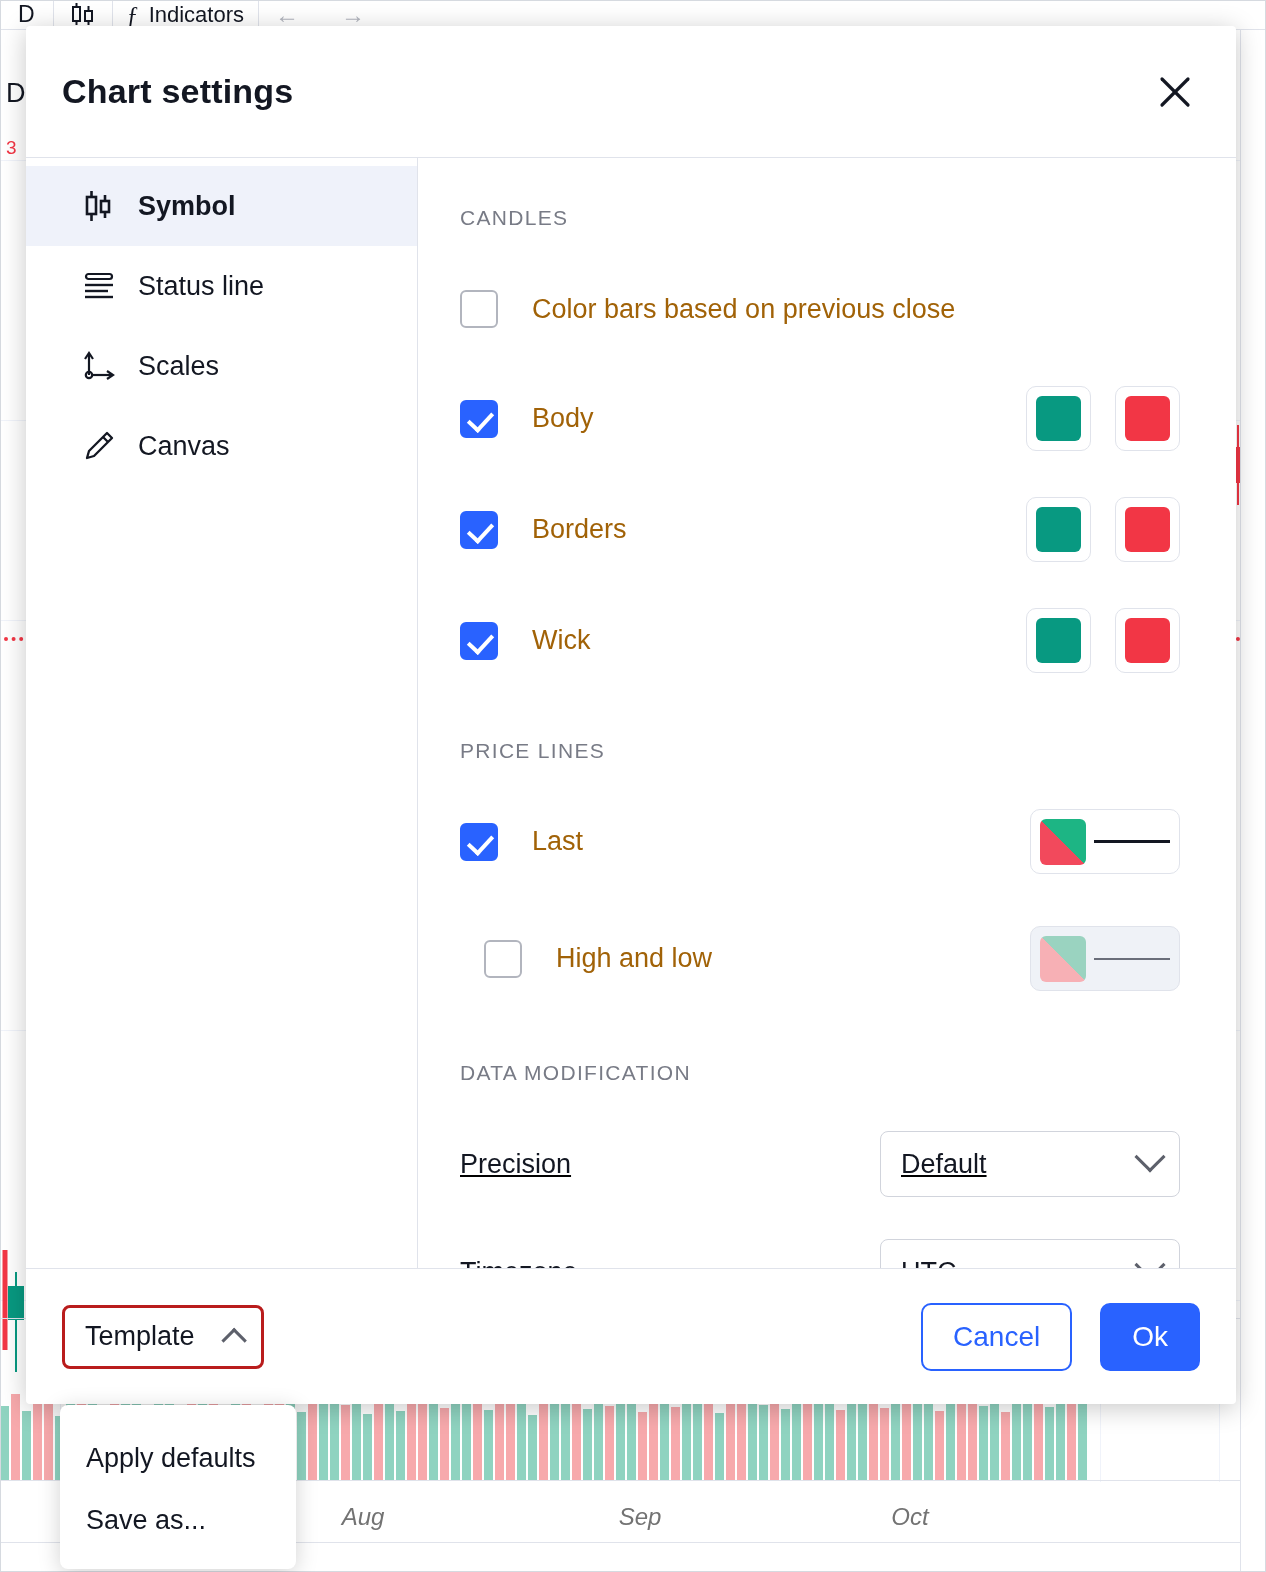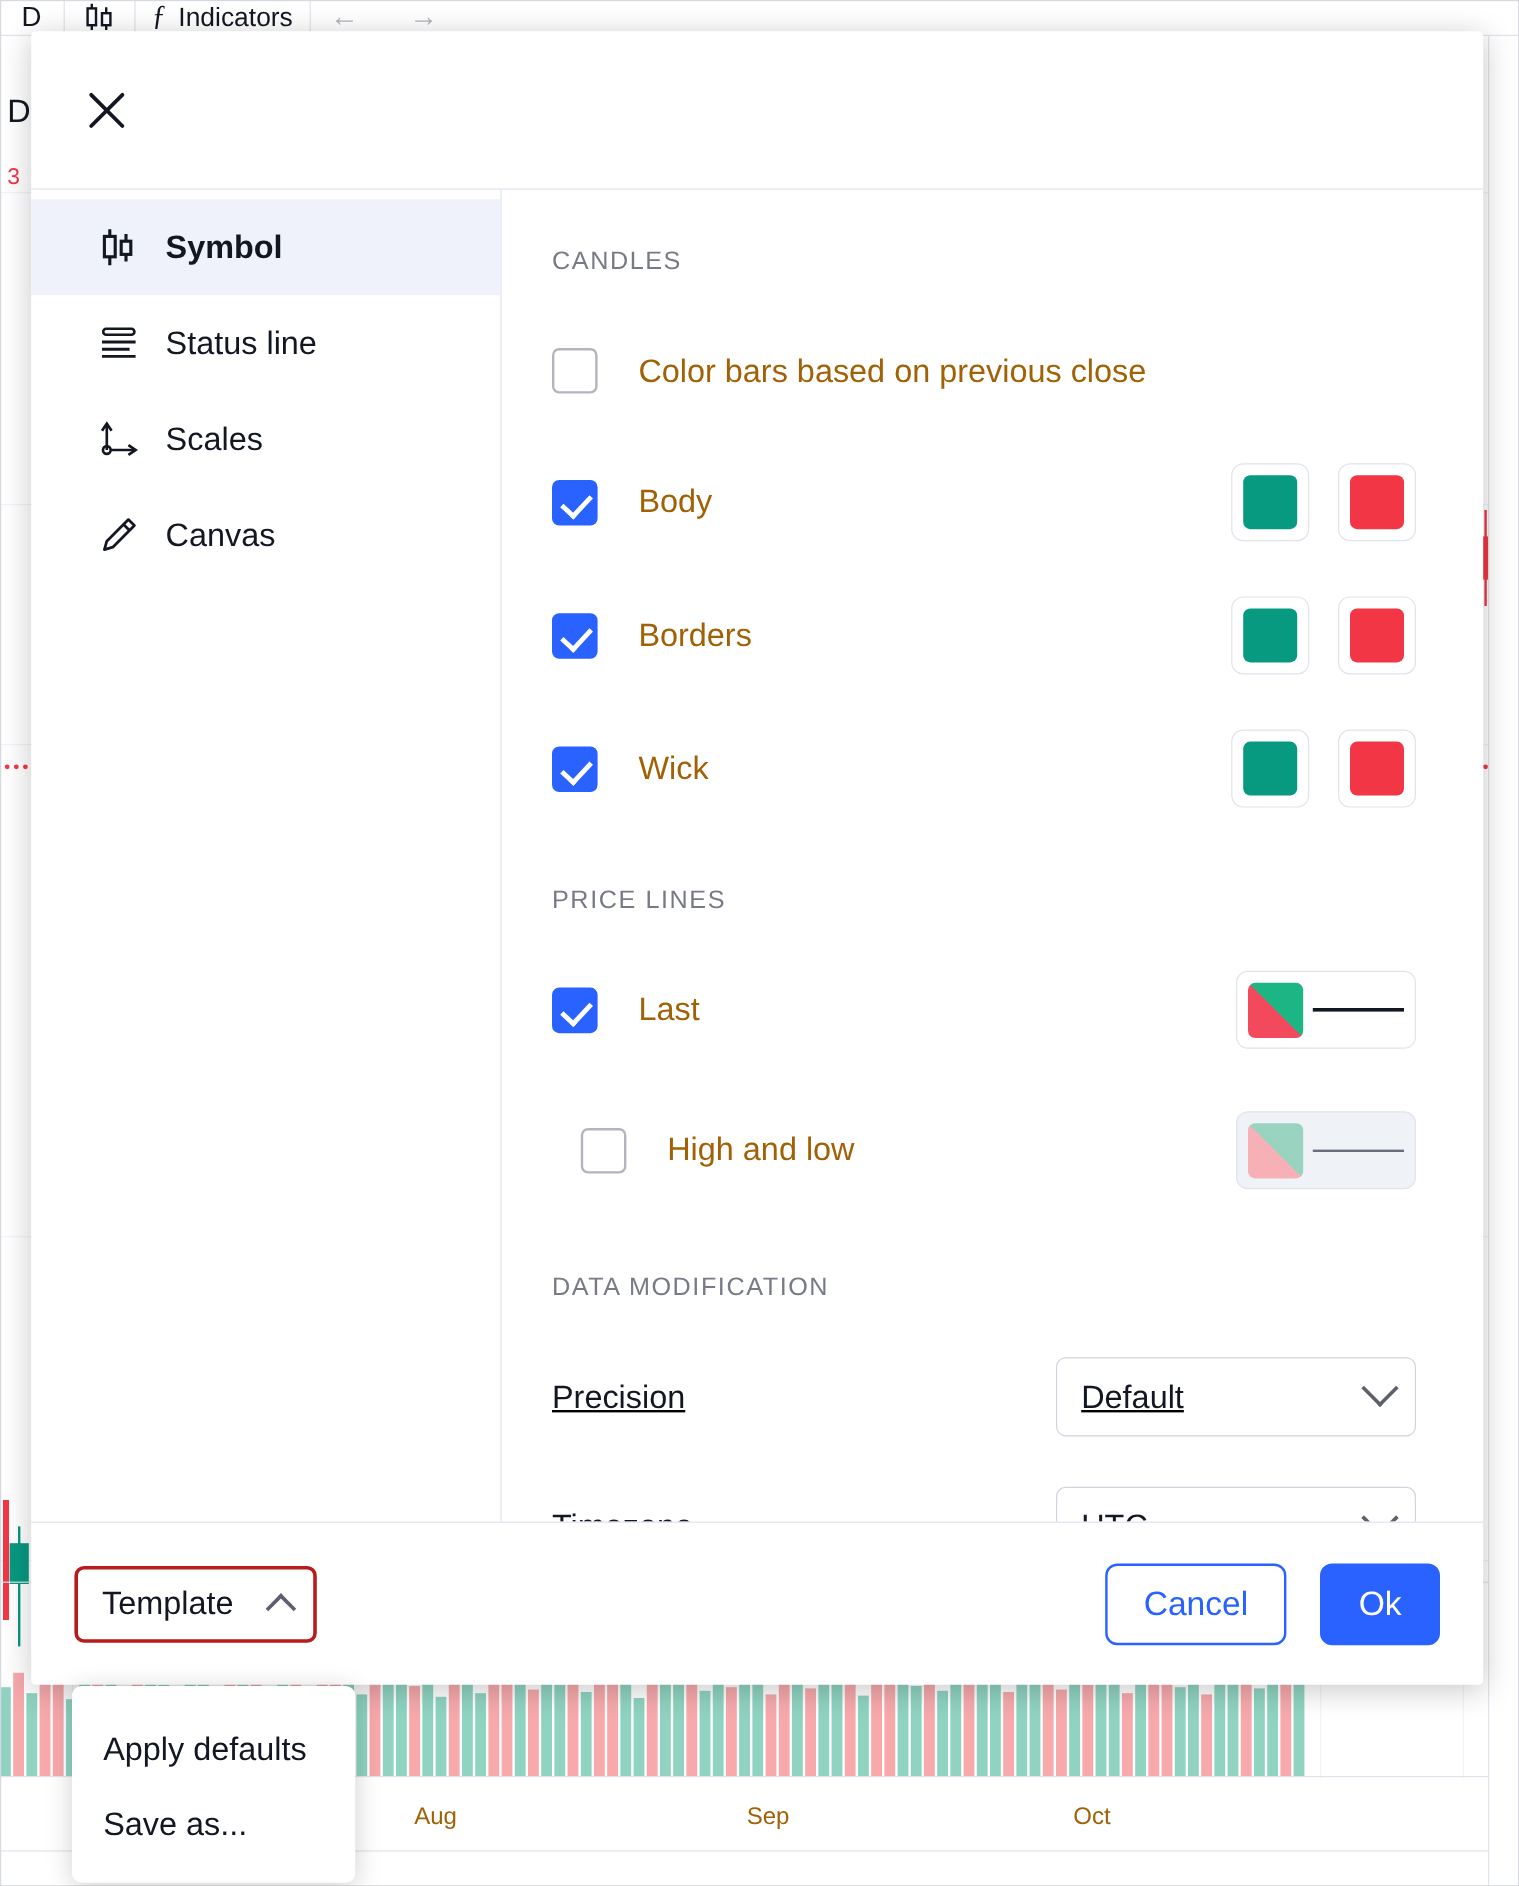--- a/index.html
+++ b/index.html
@@ -36,21 +36,21 @@
   .cdl .body { position:absolute; left:0; right:0; }
   .dotline { position:absolute; height:0; border-top:4px dotted #f23645; }
 
   .vol-strip { position:absolute; left:0; right:26px; bottom:92px; height:88px;
                display:flex; align-items:flex-end; gap:0; }
   .vol { width:9px; margin-right:2px; }
   .vol-up { background:#8fd3c0; }
   .vol-dn { background:#f7a9ac; }
   .time-axis { position:absolute; left:0; right:26px; bottom:30px; height:62px;
                border-top:1px solid #e0e3eb; }
-  .tick-label { position:absolute; top:22px; font-size:20px; color:#a16207; transform:translateX(-50%); }
+  .tick-label { position:absolute; top:22px; font-size:24px; color:#737373; transform:translateX(-50%);font-style:italic; }
   .bottom-bar { position:absolute; left:0; right:0; bottom:0; height:30px;
                 border-top:1px solid #e0e3eb; background:#fff; }
 
   
   .dialog {
     position:absolute; left:26px; top:26px; width:1210px; height:1378px;
     background:#ffffff; border-radius:4px;
     box-shadow: 0 4px 26px rgba(0,0,0,.22);
     display:flex; flex-direction:column; overflow:visible;
   }
@@ -298,20 +298,21 @@
         <div class="tick-label" style="left: 1147px; margin-top: 44px;">Nov</div>
       </div>
     <div class="bottom-bar"></div>
     <div class="price-axis"></div>
     <div class="bg-border"></div>
   </div>
 
   <div class="dialog">
 
     <div class="dlg-header">
+      <div class="dlg-title">Chart settings</div>
       <div class="close-btn">
         <svg width="34" height="34" viewBox="0 0 34 34">
           <line x1="4" y1="4" x2="30" y2="30" stroke="#131722" stroke-width="3.2" stroke-linecap="round"></line>
           <line x1="30" y1="4" x2="4" y2="30" stroke="#131722" stroke-width="3.2" stroke-linecap="round"></line>
         </svg>
       </div>
     </div>
 
     <div class="dlg-body">
 

